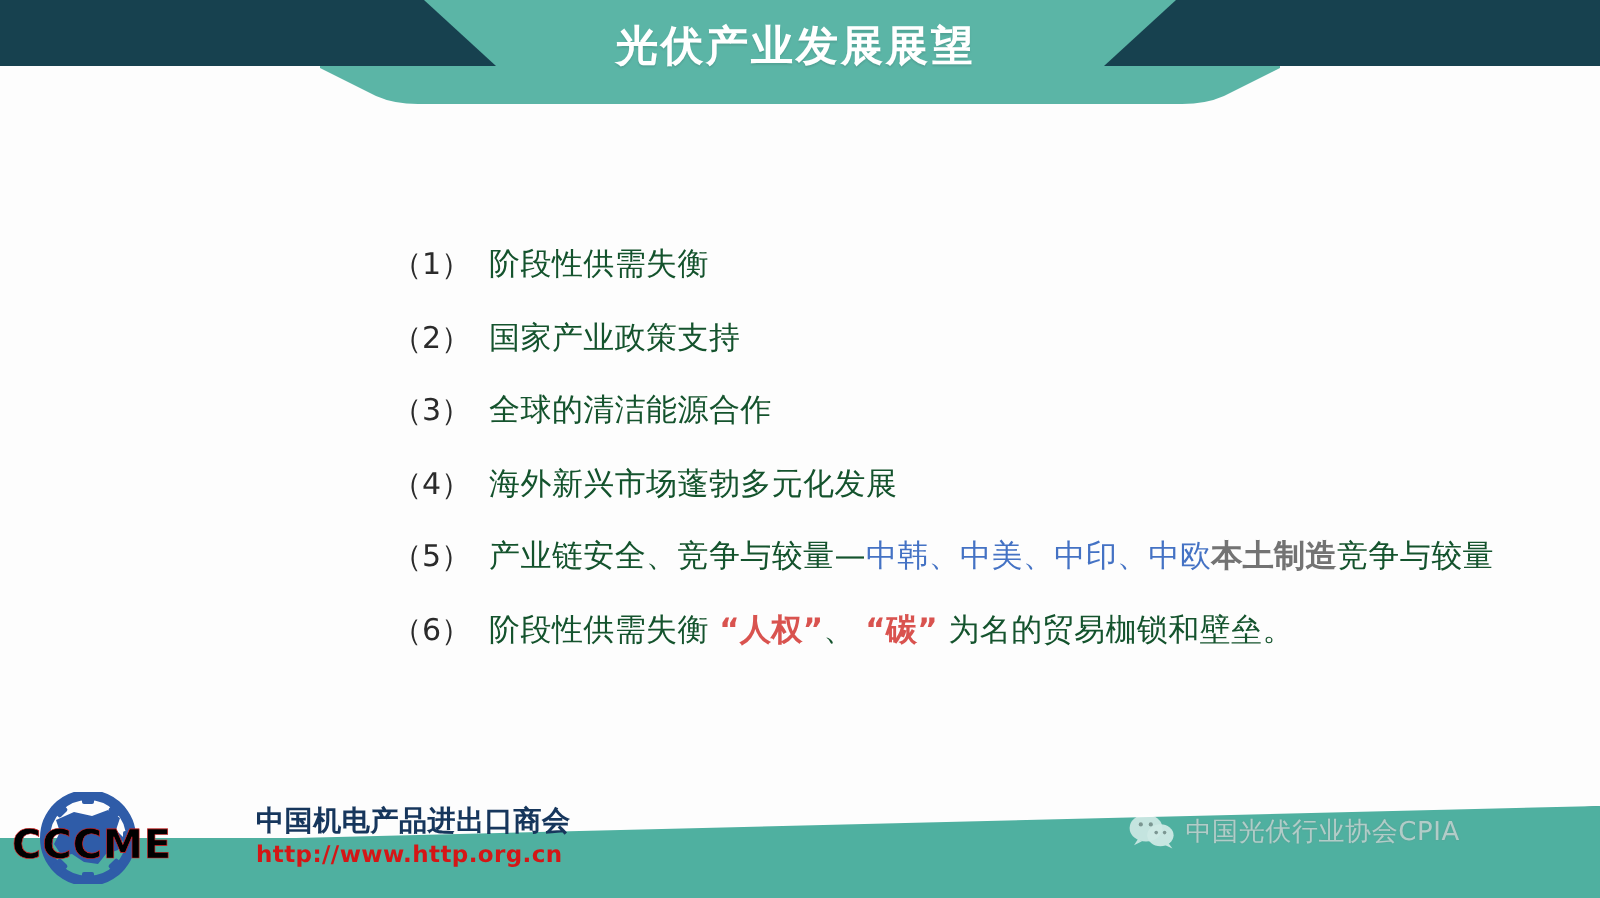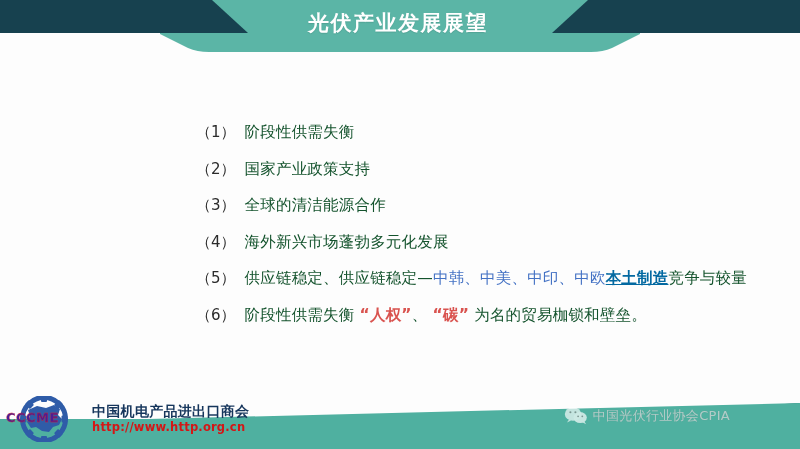--- a/index.html
+++ b/index.html
@@ -41,43 +41,43 @@
   }
   .item-num{
     display:inline-block;
     min-width:30px;
     margin-right:9px;
     color:#2b2b2b;
     font-size:15px;
   }
   .item-text{letter-spacing:.2px;}
   .seg-blue{color:#4472c4;}
-  .seg-red{color:#0369a1;font-weight:bold;text-decoration:underline;}
+  .seg-red{color:#737373;font-weight:bold;}
   .seg-red-q{color:#d9534f;font-weight:bold;}
   .seg-dark{color:#14532d;}
 
   
   .footer{position:absolute;left:0;bottom:0;width:800px;height:68px;}
   .footer svg{display:block;}
 
   .cccme-logo{
     position:absolute;left:4px;bottom:6px;
     width:245px;height:48px;
     display:flex;align-items:center;
   }
   .cccme-mark{position:relative;width:86px;height:46px;flex:0 0 86px;}
   .cccme-mark svg{position:absolute;left:0;top:0;}
   .cccme-word{
     position:absolute;left:2px;top:14px;
-    font-size:13px;font-weight:bold;
-    color:#4c1d95;letter-spacing:.5px;
+    font-size:20px;font-weight:bold;
+    color:#000000;letter-spacing:.5px;
     font-family:"DejaVu Sans","Liberation Sans",sans-serif;
     -webkit-text-stroke:.3px #e02020;
   }
-  .cccme-text{flex:1;padding-left:2px;}
+  .cccme-text{flex:1;padding-left:2px;margin-left:36px;}
   .cccme-cn{
     font-size:14px;font-weight:bold;color:#16365c;
     letter-spacing:.3px;line-height:16px;white-space:nowrap;
   }
   .cccme-url{
     font-size:11.5px;font-weight:bold;color:#d41616;
     letter-spacing:.2px;line-height:15px;white-space:nowrap;
     margin-top:1px;
   }
 
@@ -121,21 +121,21 @@
         <div class="item">
           <span class="item-num">（3）</span>
           <span class="item-text"><span class="seg-dark">全球的清洁能源合作</span></span>
         </div>
         <div class="item">
           <span class="item-num">（4）</span>
           <span class="item-text"><span class="seg-dark">海外新兴市场蓬勃多元化发展</span></span>
         </div>
         <div class="item">
           <span class="item-num">（5）</span>
-          <span class="item-text"><span class="seg-dark">供应链稳定、供应链稳定—</span><span class="seg-blue">中韩、中美、中印、中欧</span><span class="seg-red">本土制造</span><span class="seg-dark">竞争与较量</span></span>
+          <span class="item-text"><span class="seg-dark">产业链安全、竞争与较量—</span><span class="seg-blue">中韩、中美、中印、中欧</span><span class="seg-red">本土制造</span><span class="seg-dark">竞争与较量</span></span>
         </div>
         <div class="item">
           <span class="item-num">（6）</span>
           <span class="item-text"><span class="seg-dark">阶段性供需失衡 </span><span class="seg-red-q">“人权”</span><span class="seg-dark">、 </span><span class="seg-red-q">“碳”</span><span class="seg-dark"> 为名的贸易枷锁和壁垒。</span></span>
         </div>
       </div>
   </div>
 
   <div class="footer">
     <svg width="800" height="68" viewBox="0 0 800 68">

